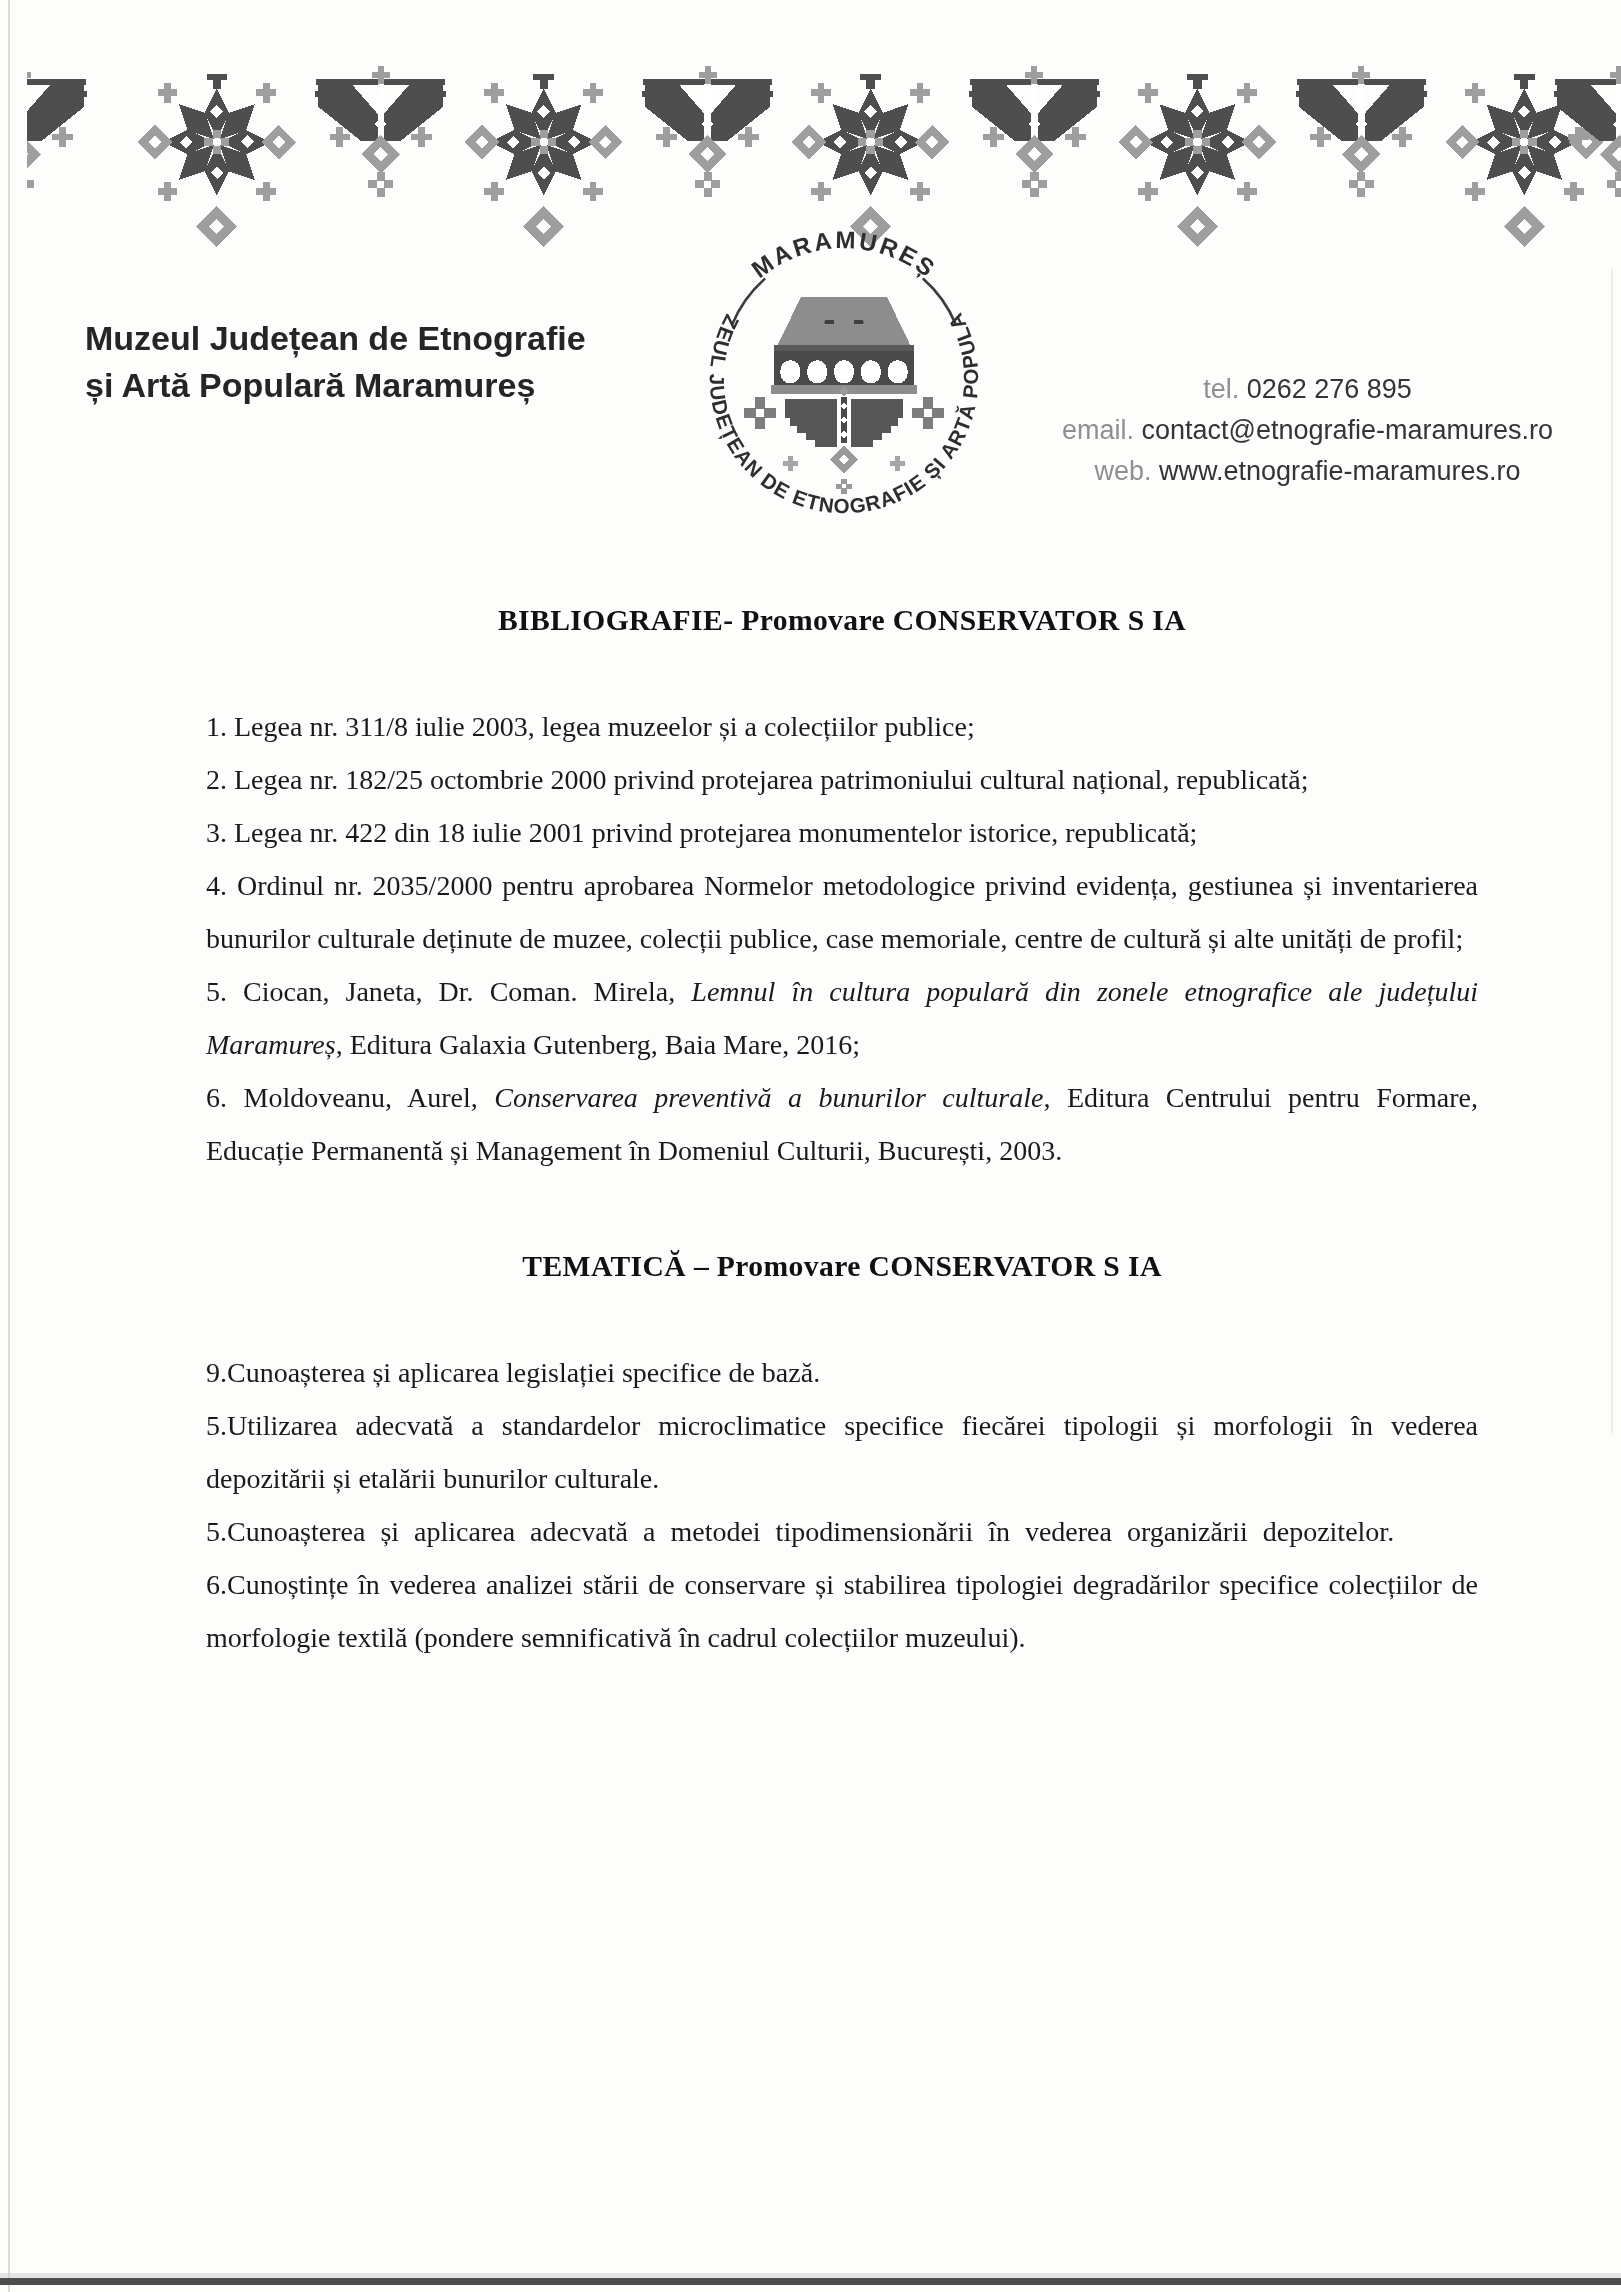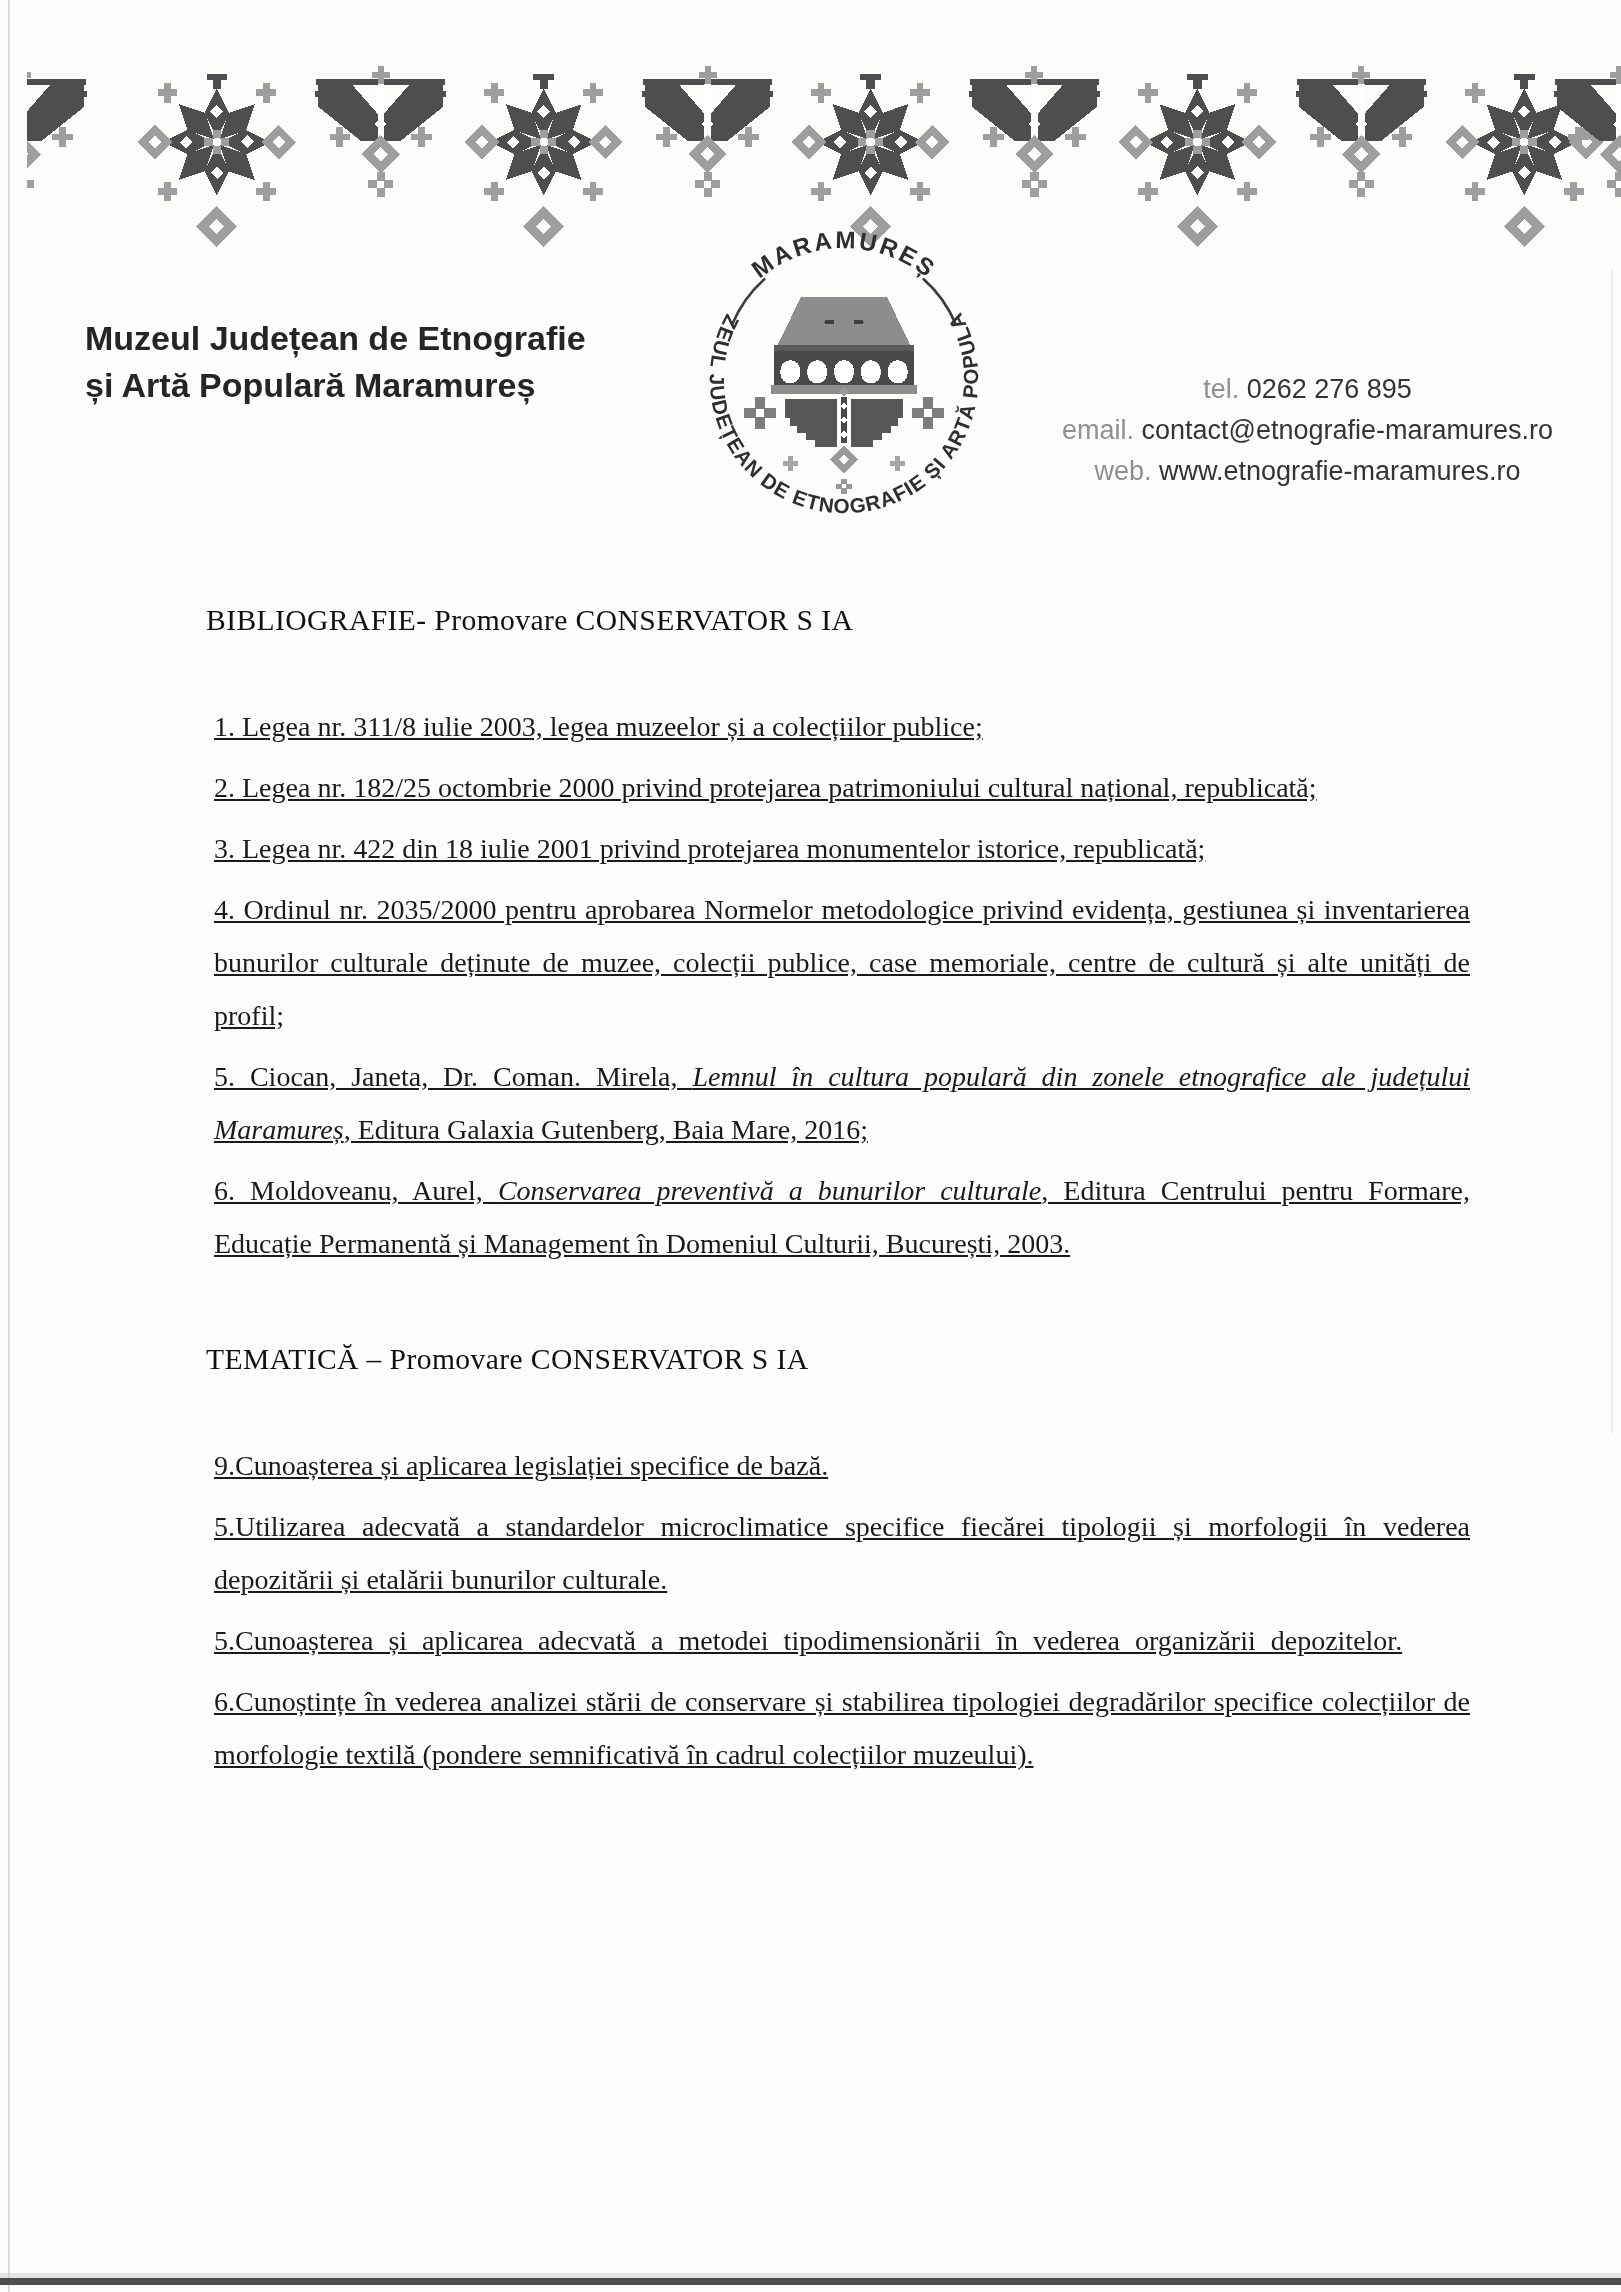--- a/index.html
+++ b/index.html
@@ -36,25 +36,25 @@
     font-size:27px;line-height:41px;color:#343434;margin-top:48px;
   }
   .contact .lbl{color:#8f8f8f;}
 
   
   .doc-body{
     position:absolute;left:206px;top:594px;width:1272px;
     font-size:28px;line-height:53px;
   }
   .doc-body h2{
-    font-size:29.6px;font-weight:normal;letter-spacing:0.4px;
-    line-height:53px;margin:0 0 53px 0;color:#111;
+    font-size:29.6px;font-weight:bold;letter-spacing:0.4px;
+    line-height:53px;margin:0 0 53px 0;color:#111;text-align:center;
   }
   .doc-body h2.tematica{margin-top:63px;}
-  .doc-body p{margin:8px;text-decoration:underline;}
+  .doc-body p{margin:0;}
   .doc-body p.just{text-align:justify;}
   .doc-body p.spread{word-spacing:8px;}
   .doc-body .it{font-style:italic;}
 </style>
 </head>
 <body>
 
 <div class="page">
 
   <div class="edge-left"></div>

